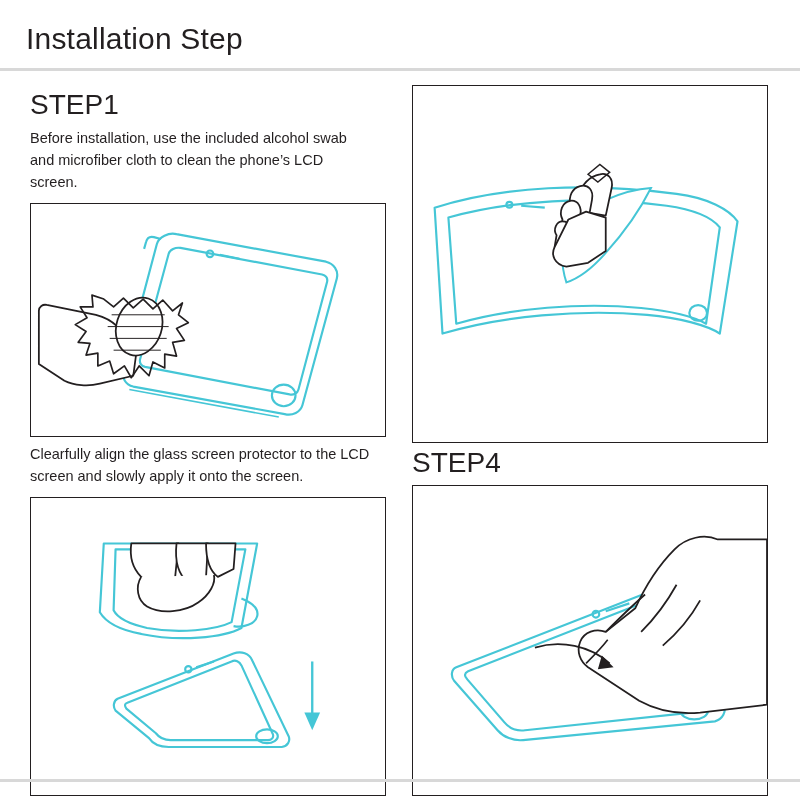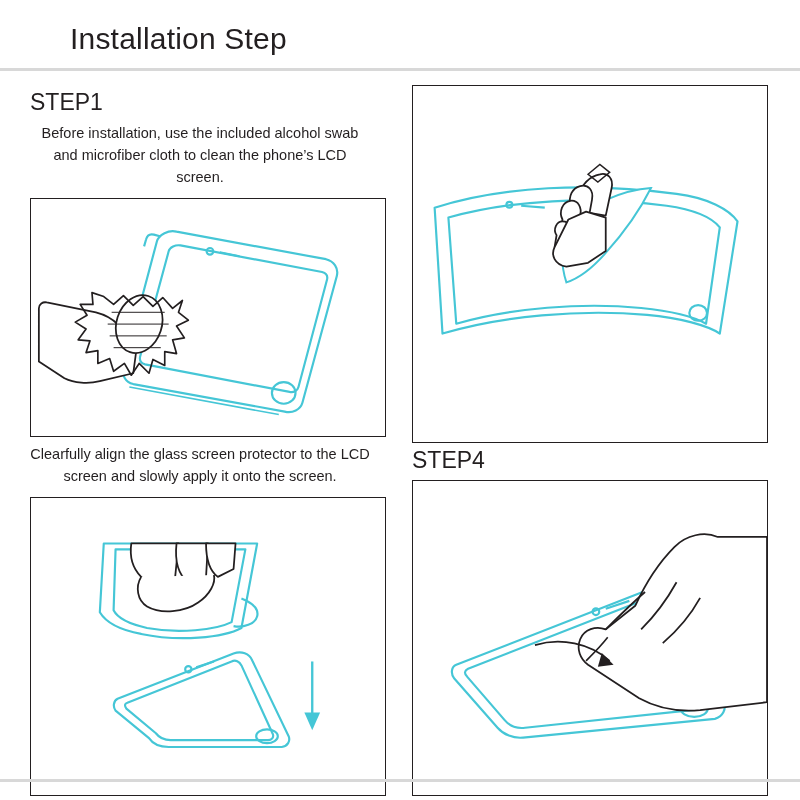--- a/index.html
+++ b/index.html
@@ -20,21 +20,20 @@
     height: 800px;
     box-sizing: border-box;
     display: flex;
     flex-direction: column;
   }
   .page-header {
     padding: 22px 0 12px 26px;
     font-size: 30px;
     letter-spacing: 0.2px;
     color: #231f20;
-    margin-left: 44px;
   }
   .header-rule {
     height: 3px;
     background: #d8d8d8;
     margin: 0 0 0 0;
     width: 100%;
   }
   .footer-rule {
     height: 3px;
     background: #d8d8d8;
@@ -53,31 +52,30 @@
     box-sizing: border-box;
   }
   .step {
     position: relative;
     padding: 0 14px 0 12px;
     box-sizing: border-box;
     display: flex;
     flex-direction: column;
   }
   .step-title {
-    font-size: 23px;
+    font-size: 28px;
     margin: 4px 0 6px 0;
     color: #231f20;
   }
   .step-desc {
     font-size: 14.5px;
     line-height: 1.52;
     color: #231f20;
     margin: 0 0 10px 0;
     max-width: 340px;
-    text-align: center;
   }
   .illus {
     flex: 1;
     border: 1.6px solid #231f20;
     box-sizing: border-box;
     background: #ffffff;
     overflow: hidden;
     position: relative;
     min-height: 120px;
   }

